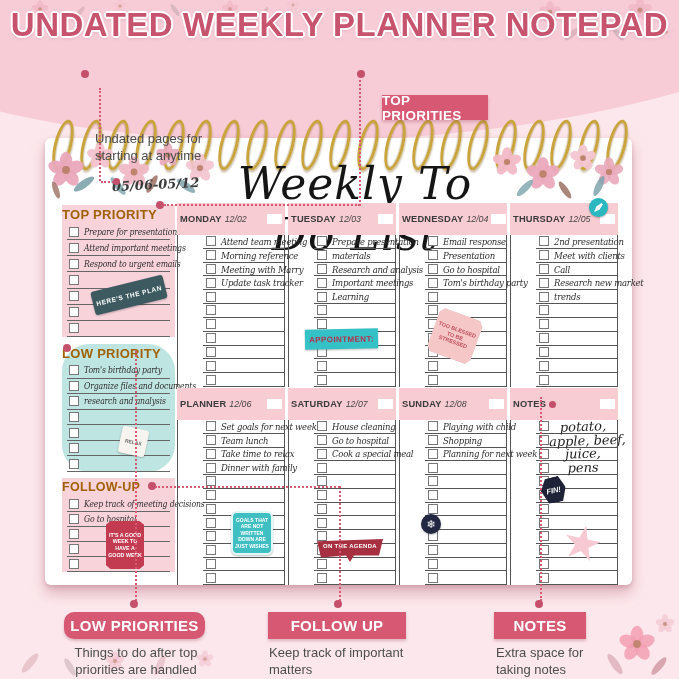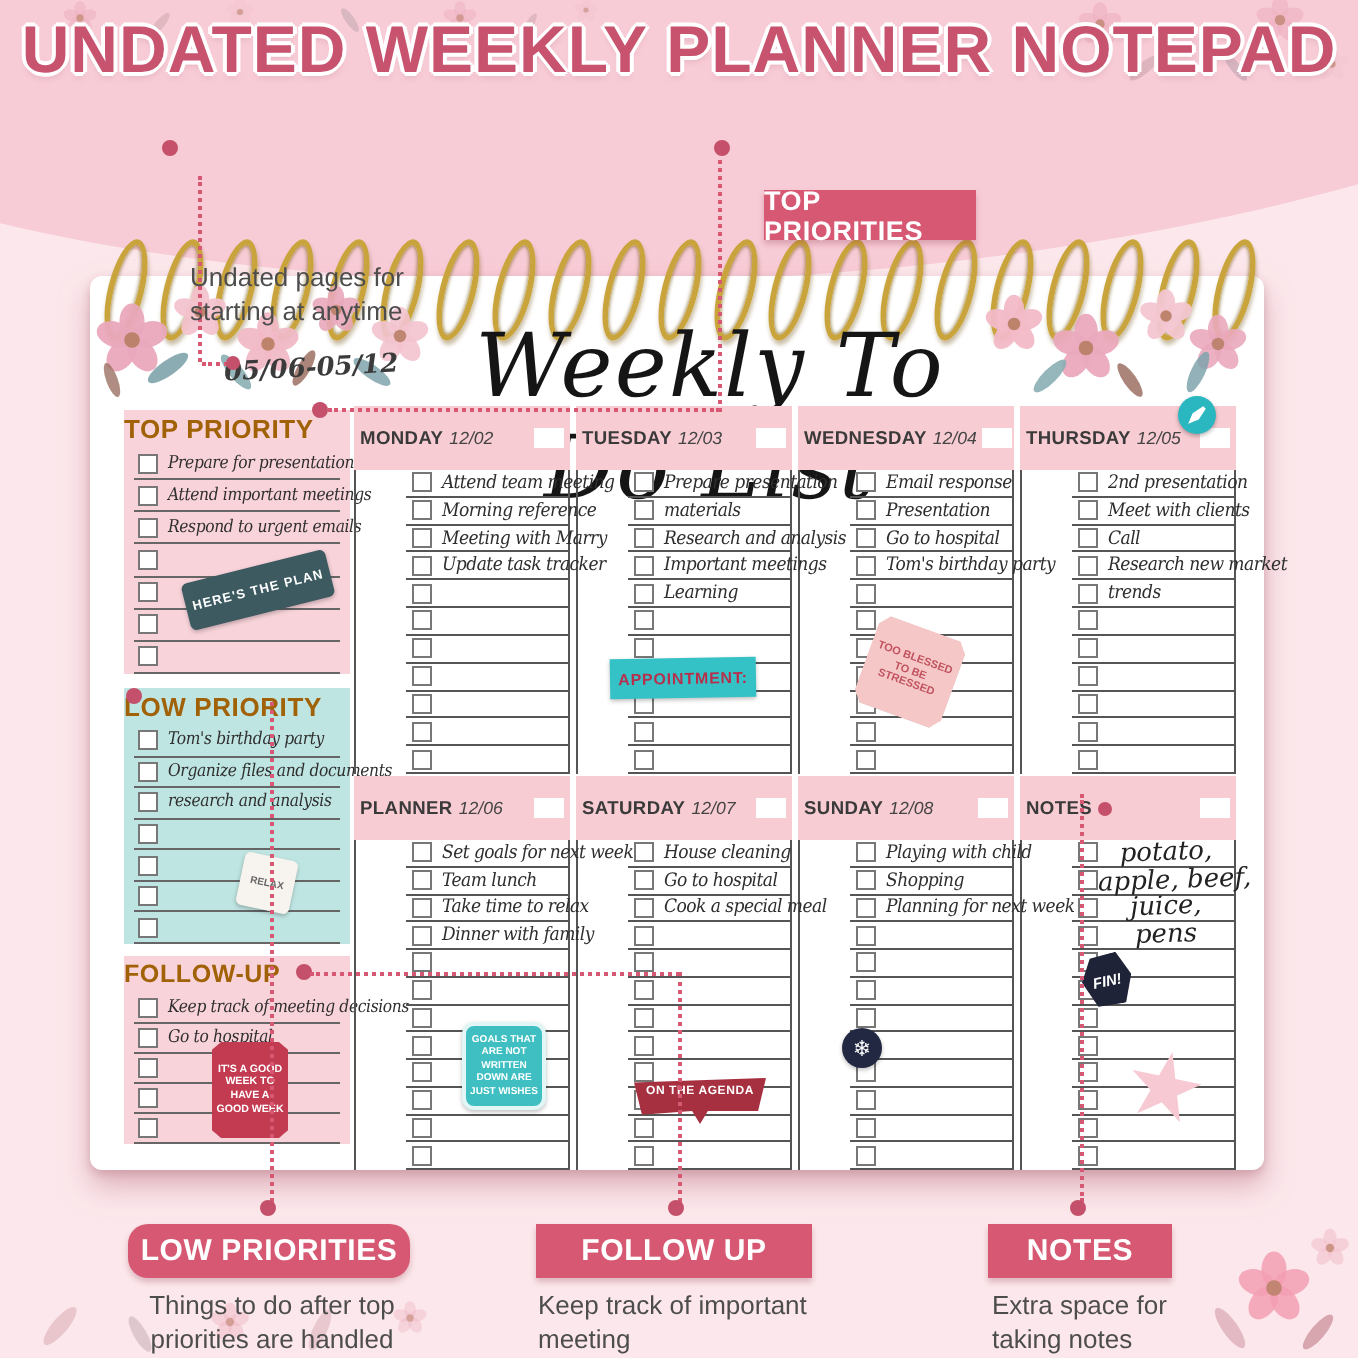--- a/index.html
+++ b/index.html
@@ -60,21 +60,21 @@
   #fl-bl{left:0;top:645px;}
   #fl-br{left:595px;top:612px;}
   .script-title{position:absolute;left:200px;top:158px;width:310px;text-align:center;
         font-family:"DejaVu Serif",serif;font-style:italic;font-size:44px;color:#151515;letter-spacing:1px;}
   .week-date{position:absolute;left:112px;top:177px;font-family:"DejaVu Serif",serif;
         font-style:italic;font-size:13px;font-weight:bold;color:#3b3b3b;transform:rotate(-3deg);}
   
   #sidebar{position:absolute;left:62px;top:205px;width:113px;}
   .sb-sec{display:flex;flex-direction:column;padding-top:2px;margin-bottom:7px;}
   .top-priority{height:130px;background:#f8d3da;}
-  .low-priority{height:126px;background:#bfe5e2;margin-bottom:6px;}
+  .low-priority{height:126px;background:#bfe5e2;margin-bottom:6px;border-radius:27px;}
   .follow-up{height:92px;background:#f8d3da;}
   .sb-title{flex:none;height:17px;font-weight:bold;font-size:13px;
         color:#a16207;letter-spacing:.3px;}
   .follow-up .sb-title{font-size:12.5px;}
   .sb-row{flex:1;display:flex;align-items:center;border-bottom:1px solid #666;margin:0 5px;padding-left:2px;}
   .cb{width:8px;height:8px;border:1px solid #777;background:#fff;flex:none;}
   .sb-item{margin-left:5px;font-family:"DejaVu Serif",serif;font-style:italic;font-size:8.8px;
         color:#2e2e2e;white-space:nowrap;letter-spacing:-.2px;transform:scaleX(.88);transform-origin:left center;}
   
   .grid{position:absolute;left:177px;width:441px;display:flex;gap:3px;}
@@ -811,17 +811,17 @@
   <div class="dot" id="nt-dot"></div>
 
   <div class="note" id="note-week">Undated pages for
 starting at anytime</div>
   <div class="pill" id="pill-tp">TOP PRIORITIES</div>
   <div class="pill" id="pill-low">LOW PRIORITIES</div>
   <div class="note" id="note-low">Things to do after top
 priorities are handled</div>
   <div class="pill" id="pill-fu">FOLLOW UP</div>
   <div class="note" id="note-fu">Keep track of important
-meeting</div>
+matters</div>
   <div class="pill" id="pill-notes">NOTES</div>
   <div class="note" id="note-notes">Extra space for
 taking notes</div>
 </div>
 
 </body></html>

